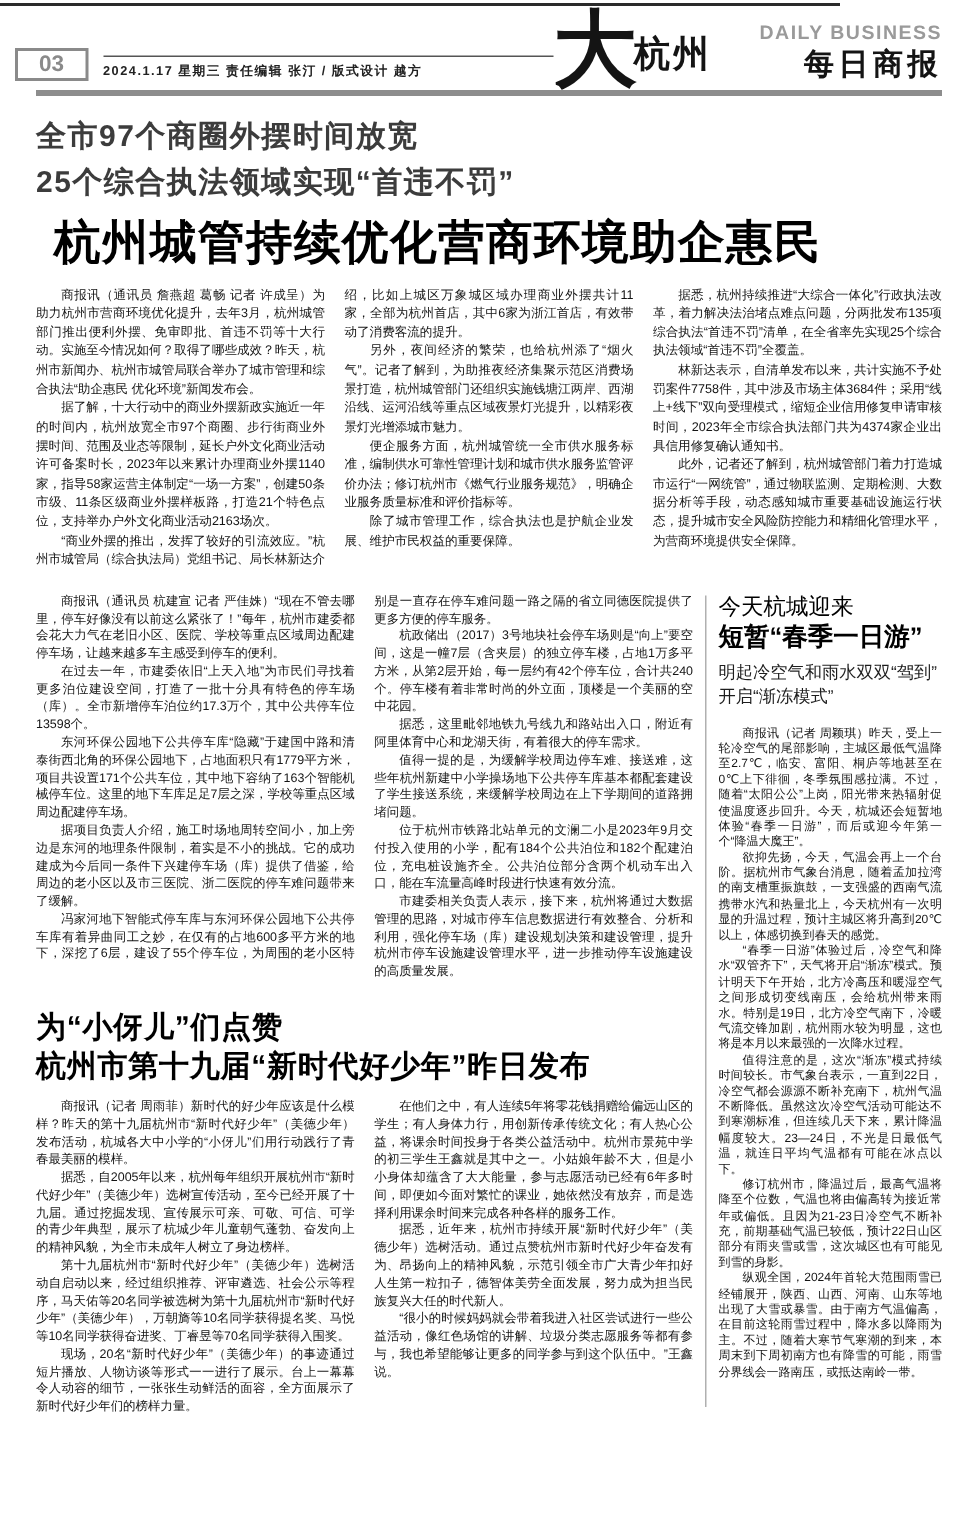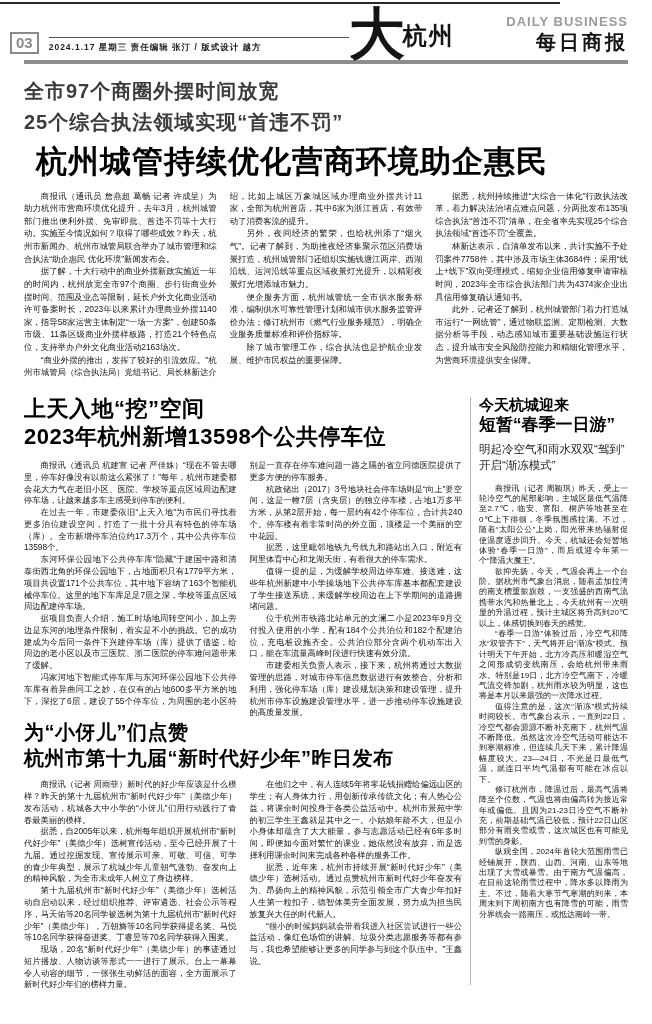--- a/index.html
+++ b/index.html
@@ -5,21 +5,21 @@
   html,body{margin:0;padding:0;background:#e8e8e8;}
   .page{width:652px;height:1024px;background:#ffffff;margin:0 auto;position:relative;
         font-family:"Liberation Sans","DejaVu Sans",sans-serif;color:#141414;overflow:hidden;
         box-sizing:border-box;padding:0 24px;}
   
   .hdr{position:relative;padding-top:4px;height:56px;border-bottom:4px solid #8d8d8d;}
   .hdr-topline{position:absolute;top:2px;left:-24px;width:560px;height:2px;background:#2a2a2a;}
   .hdr-row{display:flex;align-items:flex-end;height:100%;}
   .hdr-left{flex:1;display:flex;align-items:flex-end;padding-bottom:6px;}
   .pageno{border:2px solid #8a8a8a;color:#8a8a8a;font-weight:bold;font-size:15px;
-          padding:0 4px;line-height:18px;margin-left:-14px;background:#fff;}
+          padding:0 14px;line-height:18px;margin-left:-14px;background:#fff;}
   .dateline{font-size:8.5px;font-weight:bold;color:#222;margin-left:10px;letter-spacing:1px;
             border-top:1px solid #555;padding-top:4px;min-width:300px;}
   .masthead{display:flex;align-items:flex-end;padding-bottom:2px;}
   .m-char{font-family:"DejaVu Serif","Liberation Serif",serif;font-size:56px;font-weight:900;
           line-height:0.85;letter-spacing:-2px;}
   .m-region{font-size:24px;font-weight:900;letter-spacing:2px;padding-bottom:6px;}
   .hdr-right{flex:1;text-align:right;padding-bottom:4px;}
   .m-en{color:#9a9a9a;font-weight:bold;font-size:13px;letter-spacing:1px;}
   .m-cn{font-size:20px;font-weight:900;letter-spacing:3px;}
   
@@ -29,24 +29,24 @@
   .body{text-align:justify;}
   .lead-body{column-count:3;column-gap:13px;font-size:8.4px;line-height:1.5;}
   .para{margin:0;text-indent:2em;}
   
   .lower{display:flex;margin-top:16px;}
   .left-zone{width:438px;}
   .divider{width:1px;background:#b0b0b0;margin:2px 8px 6px 8px;}
   .right-zone{flex:1;min-width:0;}
   .sec-headline{font-size:22px;font-weight:900;line-height:1.3;letter-spacing:0.5px;margin:0 0 8px 0;color:#000;}
   .two-col{column-count:2;column-gap:13px;font-size:8.3px;line-height:1.42;}
-  .youth{margin-top:0;}
+  .youth{margin-top:18px;}
   .youth .sec-headline{font-size:20px;}
   
-  .w-h{font-size:15px;font-weight:700;line-height:1.3;color:#000;}
+  .w-h{font-size:15px;font-weight:400;line-height:1.3;color:#000;}
   .w-h2{font-size:17px;font-weight:900;line-height:1.3;color:#000;margin-bottom:5px;}
   .w-sub{font-size:11.5px;color:#1d1d1d;font-weight:500;line-height:1.4;}
   .w-body{margin-top:10px;font-size:8px;line-height:1.3;}
 </style>
 </head>
 <body>
 
 <div class="page">
 
   <header class="hdr">
@@ -82,24 +82,20 @@
         <p class="para">林新达表示，自清单发布以来，共计实施不予处罚案件7758件，其中涉及市场主体3684件；采用“线上+线下”双向受理模式，缩短企业信用修复申请审核时间，2023年全市综合执法部门共为4374家企业出具信用修复确认通知书。</p>
         <p class="para">此外，记者还了解到，杭州城管部门着力打造城市运行“一网统管”，通过物联监测、定期检测、大数据分析等手段，动态感知城市重要基础设施运行状态，提升城市安全风险防控能力和精细化管理水平，为营商环境提供安全保障。</p>
       </div>
   </section>
 
   <div class="lower">
 
     <div class="left-zone">
 
       <section class="parking">
-        <h2 class="sec-headline">
-          <span>上天入地“挖”空间</span><br>
-          <span>2023年杭州新增13598个公共停车位</span>
-        </h2>
         <div class="body two-col">
             <p class="para">商报讯（通讯员 杭建宣 记者 严佳姝）“现在不管去哪里，停车好像没有以前这么紧张了！”每年，杭州市建委都会花大力气在老旧小区、医院、学校等重点区域周边配建停车场，让越来越多车主感受到停车的便利。</p>
             <p class="para">在过去一年，市建委依旧“上天入地”为市民们寻找着更多泊位建设空间，打造了一批十分具有特色的停车场（库）。全市新增停车泊位约17.3万个，其中公共停车位13598个。</p>
             <p class="para">东河环保公园地下公共停车库“隐藏”于建国中路和清泰街西北角的环保公园地下，占地面积只有1779平方米，项目共设置171个公共车位，其中地下容纳了163个智能机械停车位。这里的地下车库足足7层之深，学校等重点区域周边配建停车场。</p>
             <p class="para">据项目负责人介绍，施工时场地周转空间小，加上旁边是东河的地理条件限制，着实是不小的挑战。它的成功建成为今后同一条件下兴建停车场（库）提供了借鉴，给周边的老小区以及市三医院、浙二医院的停车难问题带来了缓解。</p>
             <p class="para">冯家河地下智能式停车库与东河环保公园地下公共停车库有着异曲同工之妙，在仅有的占地600多平方米的地下，深挖了6层，建设了55个停车位，为周围的老小区特别是一直存在停车难问题一路之隔的省立同德医院提供了更多方便的停车服务。</p>
             <p class="para">杭政储出（2017）3号地块社会停车场则是“向上”要空间，这是一幢7层（含夹层）的独立停车楼，占地1万多平方米，从第2层开始，每一层约有42个停车位，合计共240个。停车楼有着非常时尚的外立面，顶楼是一个美丽的空中花园。</p>
             <p class="para">据悉，这里毗邻地铁九号线九和路站出入口，附近有阿里体育中心和龙湖天街，有着很大的停车需求。</p>
             <p class="para">值得一提的是，为缓解学校周边停车难、接送难，这些年杭州新建中小学操场地下公共停车库基本都配套建设了学生接送系统，来缓解学校周边在上下学期间的道路拥堵问题。</p>
             <p class="para">位于杭州市铁路北站单元的文澜二小是2023年9月交付投入使用的小学，配有184个公共泊位和182个配建泊位，充电桩设施齐全。公共泊位部分含两个机动车出入口，能在车流量高峰时段进行快速有效分流。</p>

